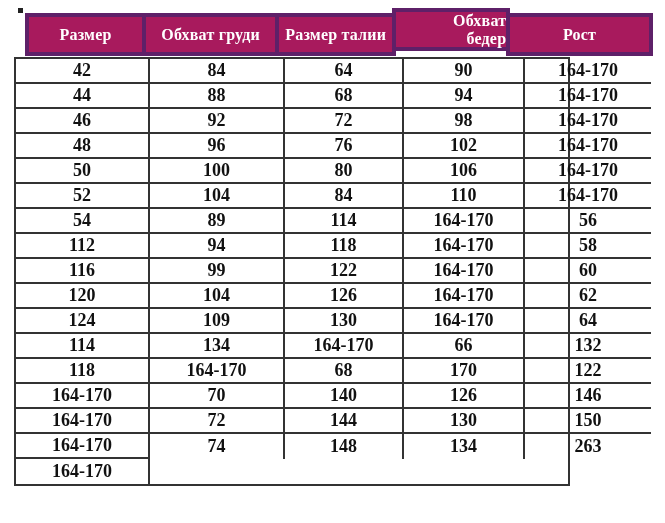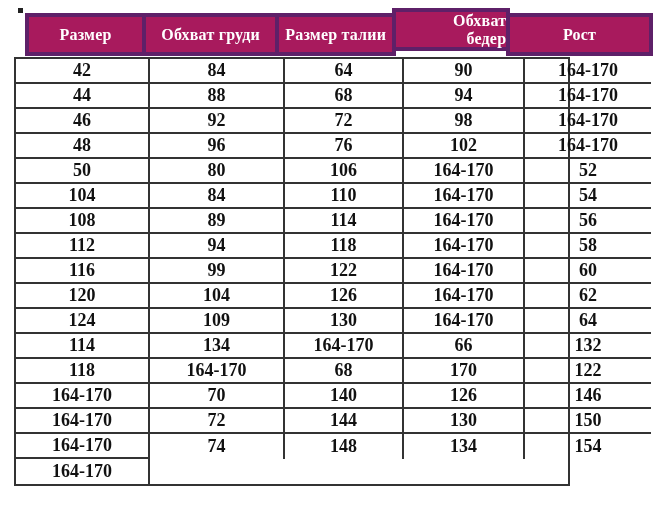--- a/index.html
+++ b/index.html
@@ -98,30 +98,30 @@
       <div class="td">92</div>
       <div class="td">72</div>
       <div class="td">98</div>
       <div class="td">164-170</div>
       <div class="td">48</div>
       <div class="td">96</div>
       <div class="td">76</div>
       <div class="td">102</div>
       <div class="td">164-170</div>
       <div class="td">50</div>
+      <div class="td">100</div>
       <div class="td">80</div>
       <div class="td">106</div>
       <div class="td">164-170</div>
       <div class="td">52</div>
       <div class="td">104</div>
       <div class="td">84</div>
       <div class="td">110</div>
       <div class="td">164-170</div>
       <div class="td">54</div>
-      <div class="td">108</div>
       <div class="td">89</div>
       <div class="td">114</div>
       <div class="td">164-170</div>
       <div class="td">56</div>
       <div class="td">112</div>
       <div class="td">94</div>
       <div class="td">118</div>
       <div class="td">164-170</div>
       <div class="td">58</div>
       <div class="td">116</div>
@@ -156,16 +156,16 @@
       <div class="td">146</div>
       <div class="td">164-170</div>
       <div class="td">72</div>
       <div class="td">144</div>
       <div class="td">130</div>
       <div class="td">150</div>
       <div class="td">164-170</div>
       <div class="td">74</div>
       <div class="td">148</div>
       <div class="td">134</div>
-      <div class="td">154</div>
+      <div class="td">263</div>
       <div class="td">164-170</div>
     </div>
 </div>
 
 </body></html>

